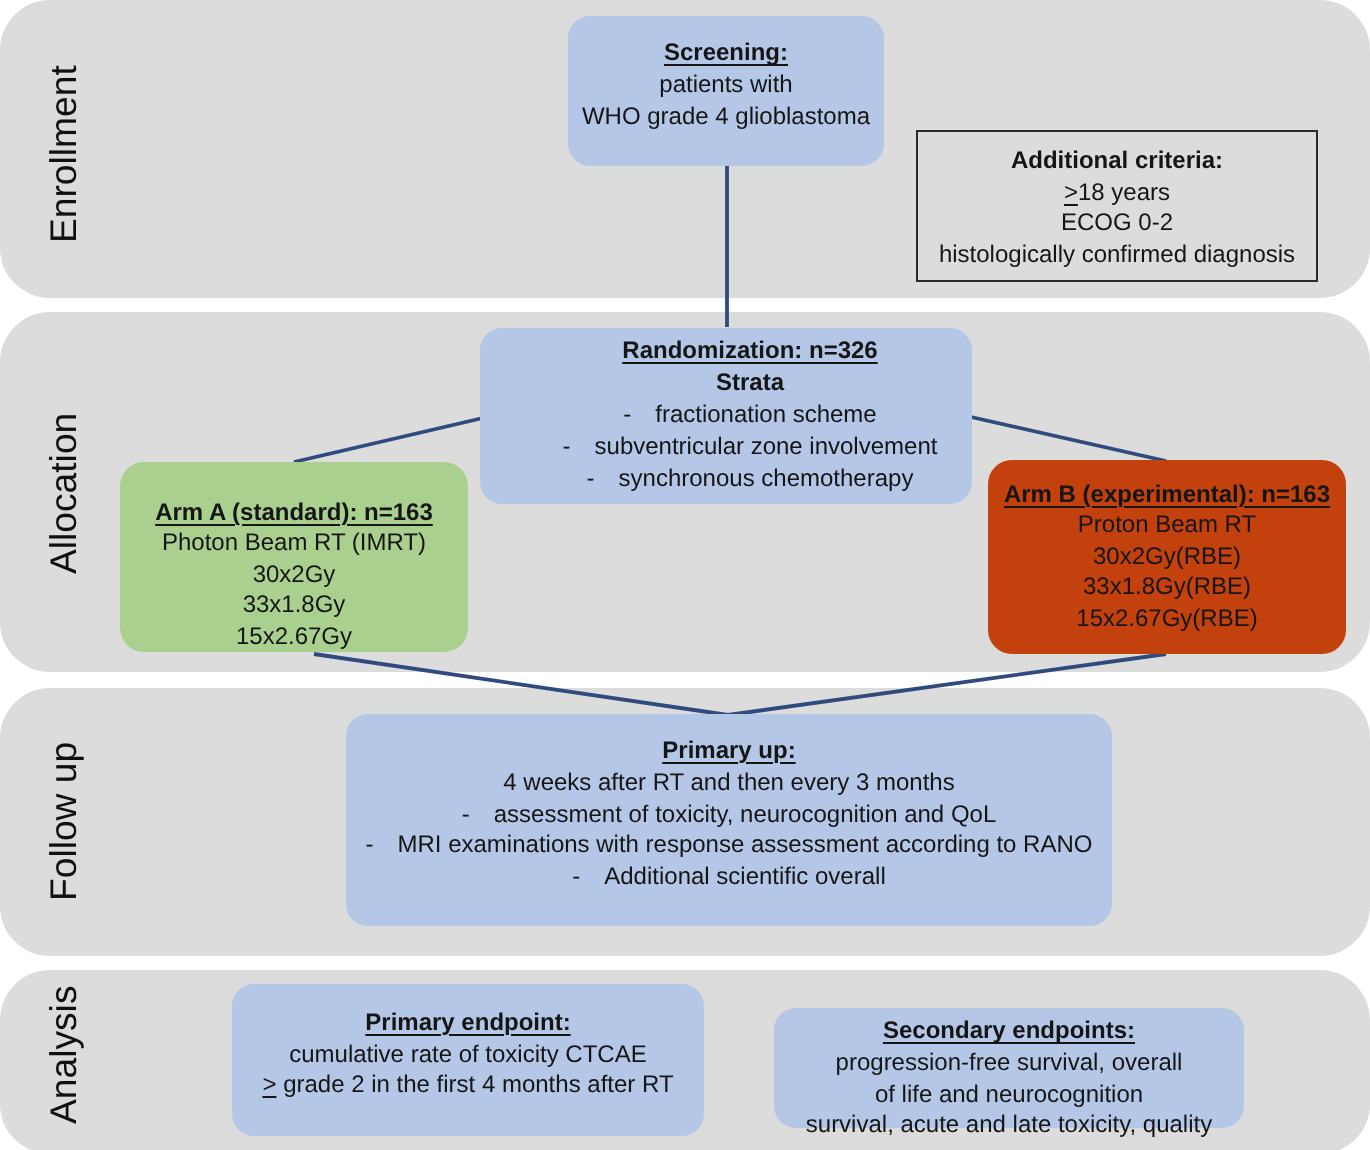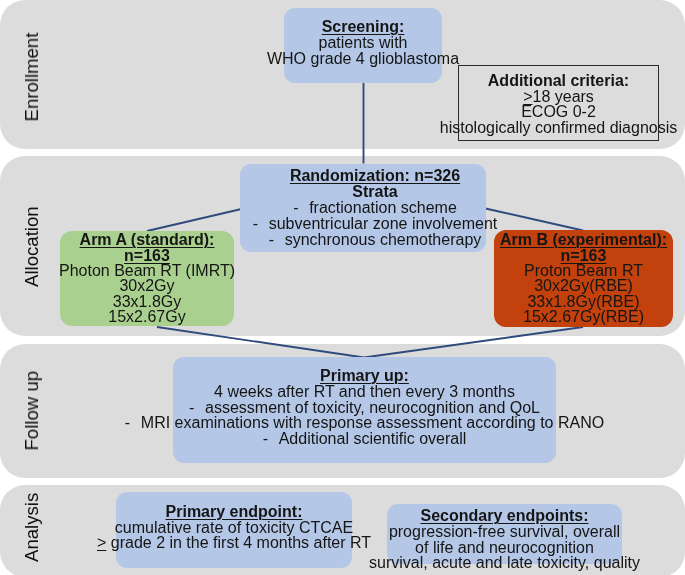--- a/index.html
+++ b/index.html
@@ -12,21 +12,21 @@
   .band{position:absolute;background:#dcdcdc;}
   .band-label{position:absolute;left:0;top:0;
               font-family:"Liberation Sans",sans-serif;
               font-size:18.6px;color:#101010;white-space:nowrap;
               transform-origin:0 0;
               will-change:transform;}
 
   .node{position:absolute;box-sizing:border-box;
         display:flex;flex-direction:column;align-items:center;
         justify-content:center;text-align:center;
-        font-size:16px;line-height:15.9px;color:#151515;}
+        font-size:12px;line-height:15.9px;color:#151515;}
   .node>div{position:relative;top:var(--vshift,-2.5px);}
   .node .hd{font-weight:bold;text-decoration:underline;
             text-underline-offset:1.5px;text-decoration-thickness:1px;}
   .node .hd.nounderline{text-decoration:none;}
   .node .ln{white-space:nowrap;}
   .node .bl{white-space:nowrap;}
   .node .bl .mk{display:inline-block;width:16px;text-align:left;}
 
   .blue{background:#b4c7e7;border-radius:11px;}
   .green{background:#a9d08e;border-radius:12px;}
@@ -77,21 +77,21 @@
   </div>
 
   <div class="node blue" style="left:240px;top:164px;width:246px;height:88px;padding-left:24px;--vshift:-0.3px;">
     <div class="hd">Randomization: n=326</div>
     <div class="ln" style="font-weight:bold;">Strata</div>
     <div class="bl"><span class="mk">-</span><span>fractionation scheme</span></div>
     <div class="bl"><span class="mk">-</span><span>subventricular zone involvement</span></div>
     <div class="bl"><span class="mk">-</span><span>synchronous chemotherapy</span></div>
   </div>
 
-  <div class="node green" style="left:60px;top:231px;width:174px;height:95px;line-height:15.4px;--vshift:-0.1px;">
+  <div class="node green" style="left:60px;top:231px;width:174px;height:95px;line-height:15.4px;justify-content:flex-end;--vshift:-0.1px;">
     <div class="hd">Arm A (standard): n=163</div>
     <div class="ln">Photon Beam RT (IMRT)</div>
     <div class="ln">30x2Gy</div>
     <div class="ln">33x1.8Gy</div>
     <div class="ln">15x2.67Gy</div>
   </div>
 
   <div class="node orange" style="left:494px;top:230px;width:179px;height:97px;line-height:15.4px;--vshift:-0.1px;">
     <div class="hd">Arm B (experimental): n=163</div>
     <div class="ln">Proton Beam RT</div>

